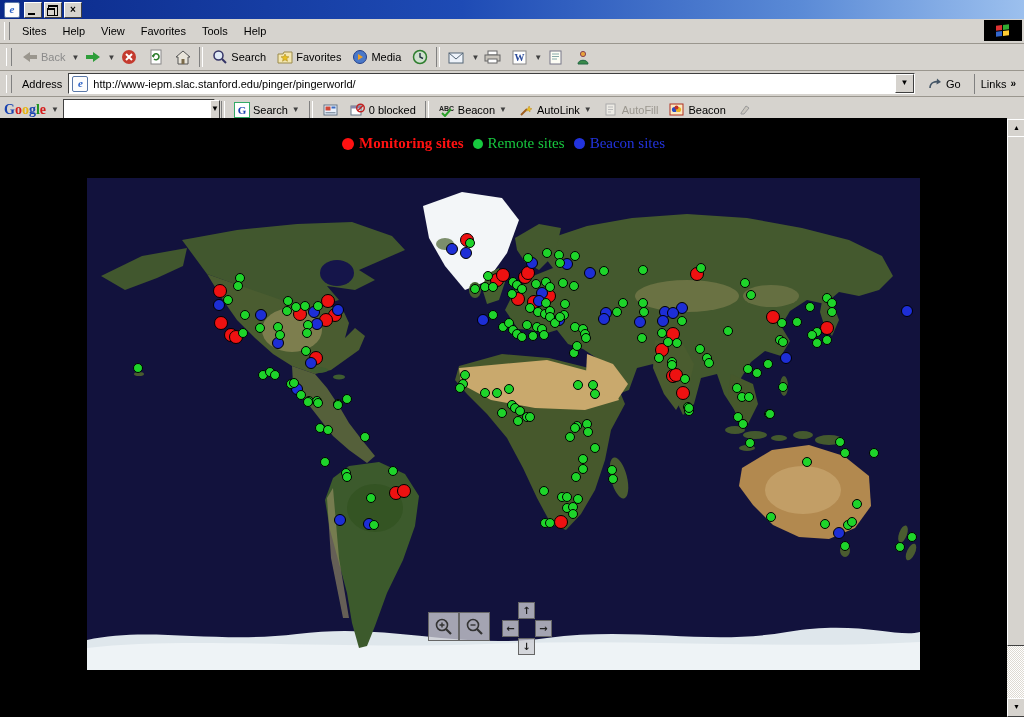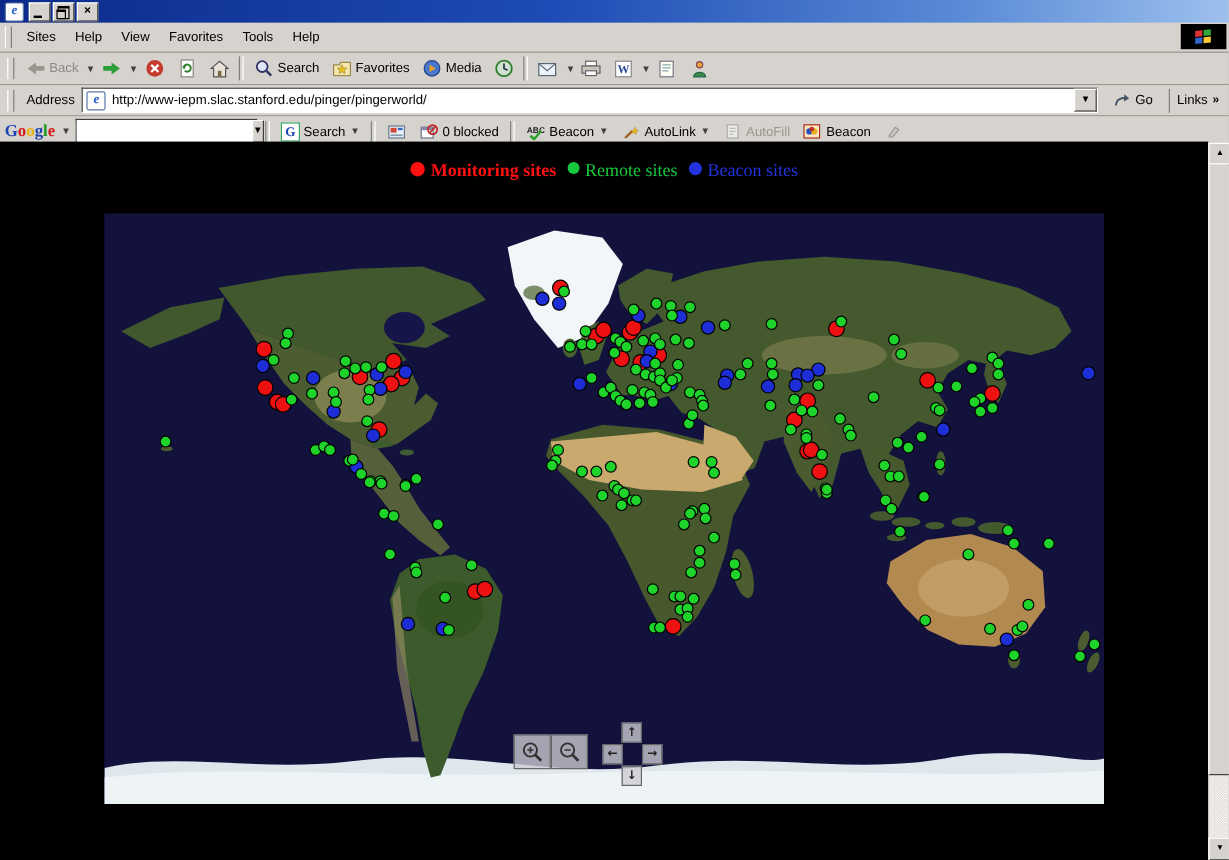--- a/index.html
+++ b/index.html
@@ -62,21 +62,21 @@
   .gsearchbox input{flex:1;border:none;outline:none;height:15px;font-size:11px;}
   .gbadge{width:14px;height:14px;border:1px solid #3a6;color:#1a43b0;font:bold 11px/14px "Liberation Serif",serif;text-align:center;background:#fff;}
   .gitem{display:flex;align-items:center;gap:3px;padding:2px 3px;}
   .gitem.disabled{color:#9a968e;}
   .gsep{width:2px;height:18px;margin:0 2px;border-left:1px solid #808080;border-right:1px solid #fff;}
 
   
   .page{position:absolute;top:118px;left:0;right:17px;bottom:0;background:#000;overflow:hidden;}
   .page-title{margin-top:15px;text-align:center;color:#fff;font:bold 21px "Liberation Serif",serif;}
   .legend{margin-top:17px;display:flex;justify-content:center;align-items:center;gap:9px;font:15px "Liberation Serif",serif;}
-  .legend-item{display:flex;align-items:flex-start;gap:5px;}
+  .legend-item{display:flex;align-items:center;gap:5px;}
   .legend-dot{border-radius:50%;display:inline-block;}
 
   
   .map{position:relative;width:833px;height:492px;margin:26px auto 0 auto;background:#12123d;}
   .map svg.world{position:absolute;left:0;top:0;}
   .dots{position:absolute;left:0;top:0;width:100%;height:100%;}
   .site{position:absolute;border-radius:50%;border:1px solid #000;transform:translate(-50%,-50%);}
   .site.m{width:12px;height:12px;background:#ee1111;}
   .site.r{width:8px;height:8px;background:#1ed42a;}
   .site.b{width:10px;height:10px;background:#1d2ed6;}

